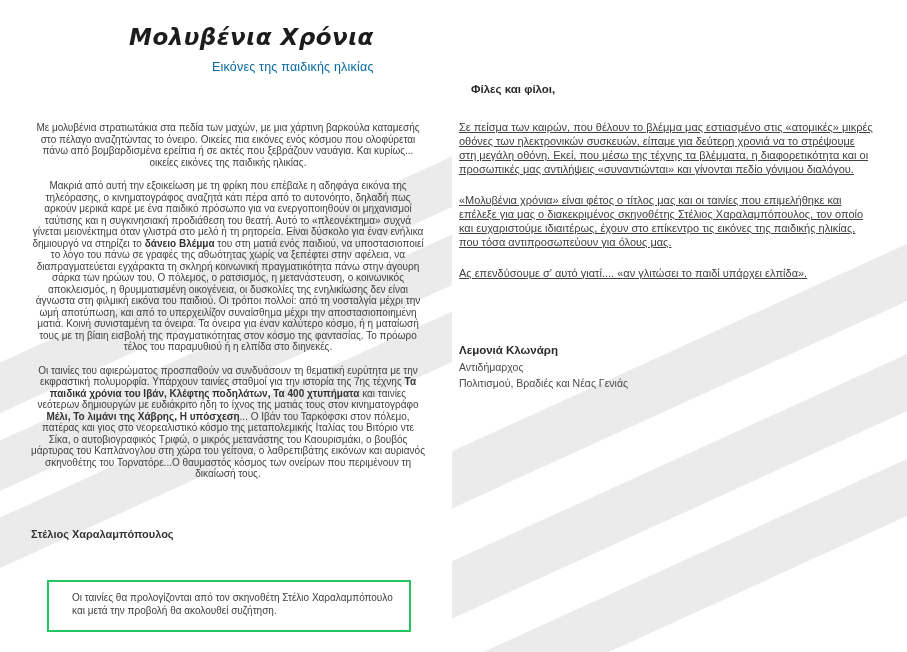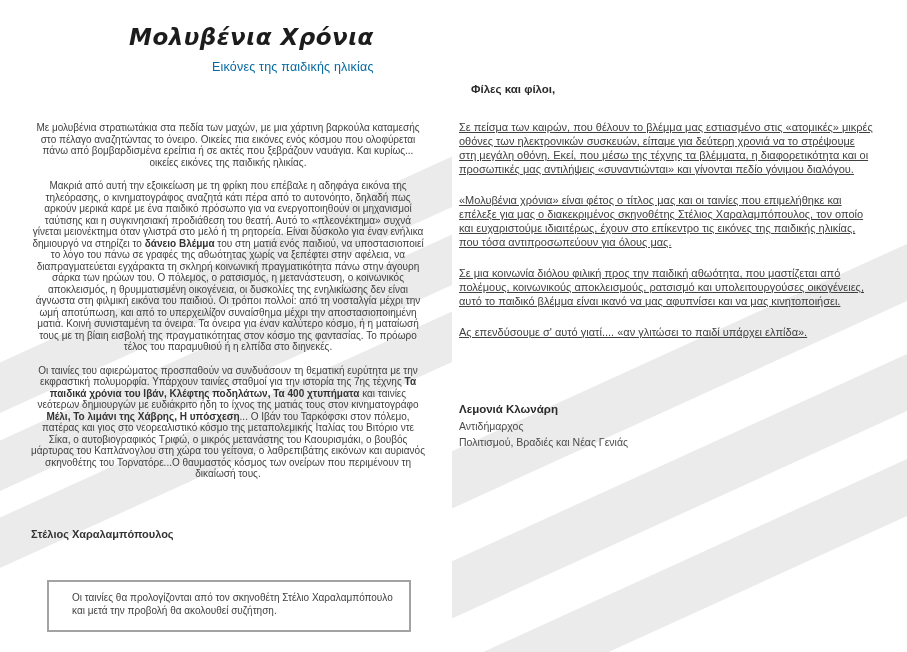--- a/index.html
+++ b/index.html
@@ -34,21 +34,21 @@
   .col-left .para { margin:0 0 12px 0; }
   .bold { font-weight:bold; color:#333333; }
 
   .sig-left {
     position:absolute; left:31px; top:528px; width:362px; z-index:2;
     font-weight:bold; font-size:11px; color:#333333;
   }
 
   .note-box {
     position:absolute; left:47px; top:580px; width:364px; height:52px; z-index:2;
-    border:2px solid #a3a3a3; background:#ffffff; box-sizing:border-box;
+    border:2px solid #22c55e; background:#ffffff; box-sizing:border-box;
   }
   .note-text { margin:9px 8px 0 23px; font-size:10px; line-height:13px; color:#414141; }
 
   .col-right {
     position:absolute; left:459px; top:82px; width:414px; z-index:2;
     font-size:11px; line-height:14px; color:#414141;
   }
   .greeting { margin:0 0 24px 12px; font-weight:bold; font-size:11.5px; color:#2a2a2a; }
   .rpara { margin:0 0 17px 0;text-decoration:underline; }
   .sig-block { margin-top:63px; }
@@ -83,21 +83,20 @@
   <div class="sig-left">Στέλιος Χαραλαμπόπουλος</div>
 
   <div class="note-box">
     <p class="note-text">Οι ταινίες θα προλογίζονται από τον σκηνοθέτη Στέλιο Χαραλαμπόπουλο και μετά την προβολή θα ακολουθεί συζήτηση.</p>
   </div>
 
   <div class="col-right">
     <p class="greeting">Φίλες και φίλοι,</p>
     <p class="rpara">Σε πείσμα των καιρών, που θέλουν το βλέμμα μας εστιασμένο στις «ατομικές» μικρές οθόνες των ηλεκτρονικών συσκευών, είπαμε για δεύτερη χρονιά να το στρέψουμε στη μεγάλη οθόνη. Εκεί, που μέσω της τέχνης τα βλέμματα, η διαφορετικότητα και οι προσωπικές μας αντιλήψεις «συναντιώνται» και γίνονται πεδίο γόνιμου διαλόγου.</p>
     <p class="rpara">«Μολυβένια χρόνια» είναι φέτος ο τίτλος μας και οι ταινίες που επιμελήθηκε και επέλεξε για μας ο διακεκριμένος σκηνοθέτης Στέλιος Χαραλαμπόπουλος, τον οποίο και ευχαριστούμε ιδιαιτέρως, έχουν στο επίκεντρο τις εικόνες της παιδικής ηλικίας, που τόσα αντιπροσωπεύουν για όλους μας.</p>
-    <p class="rpara">Σε μια κοινωνία διόλου φιλική προς την παιδική αθωότητα, που μαστίζεται από πολέμους, κοινωνικούς αποκλεισμούς, ρατσισμό και υπολειτουργούσες οικογένειες, αυτό το παιδικό βλέμμα είναι ικανό να μας αφυπνίσει και να μας κινητοποιήσει.</p>
     <p class="rpara">Ας επενδύσουμε σ' αυτό γιατί.... «αν γλιτώσει το παιδί υπάρχει ελπίδα».</p>
     <div class="sig-block">
       <p class="sig-name">Λεμονιά Κλωνάρη</p>
       <p class="sig-role">Αντιδήμαρχος</p>
       <p class="sig-role">Πολιτισμού, Βραδιές και Νέας Γενιάς</p>
     </div>
   </div>
 
 </div>
 

